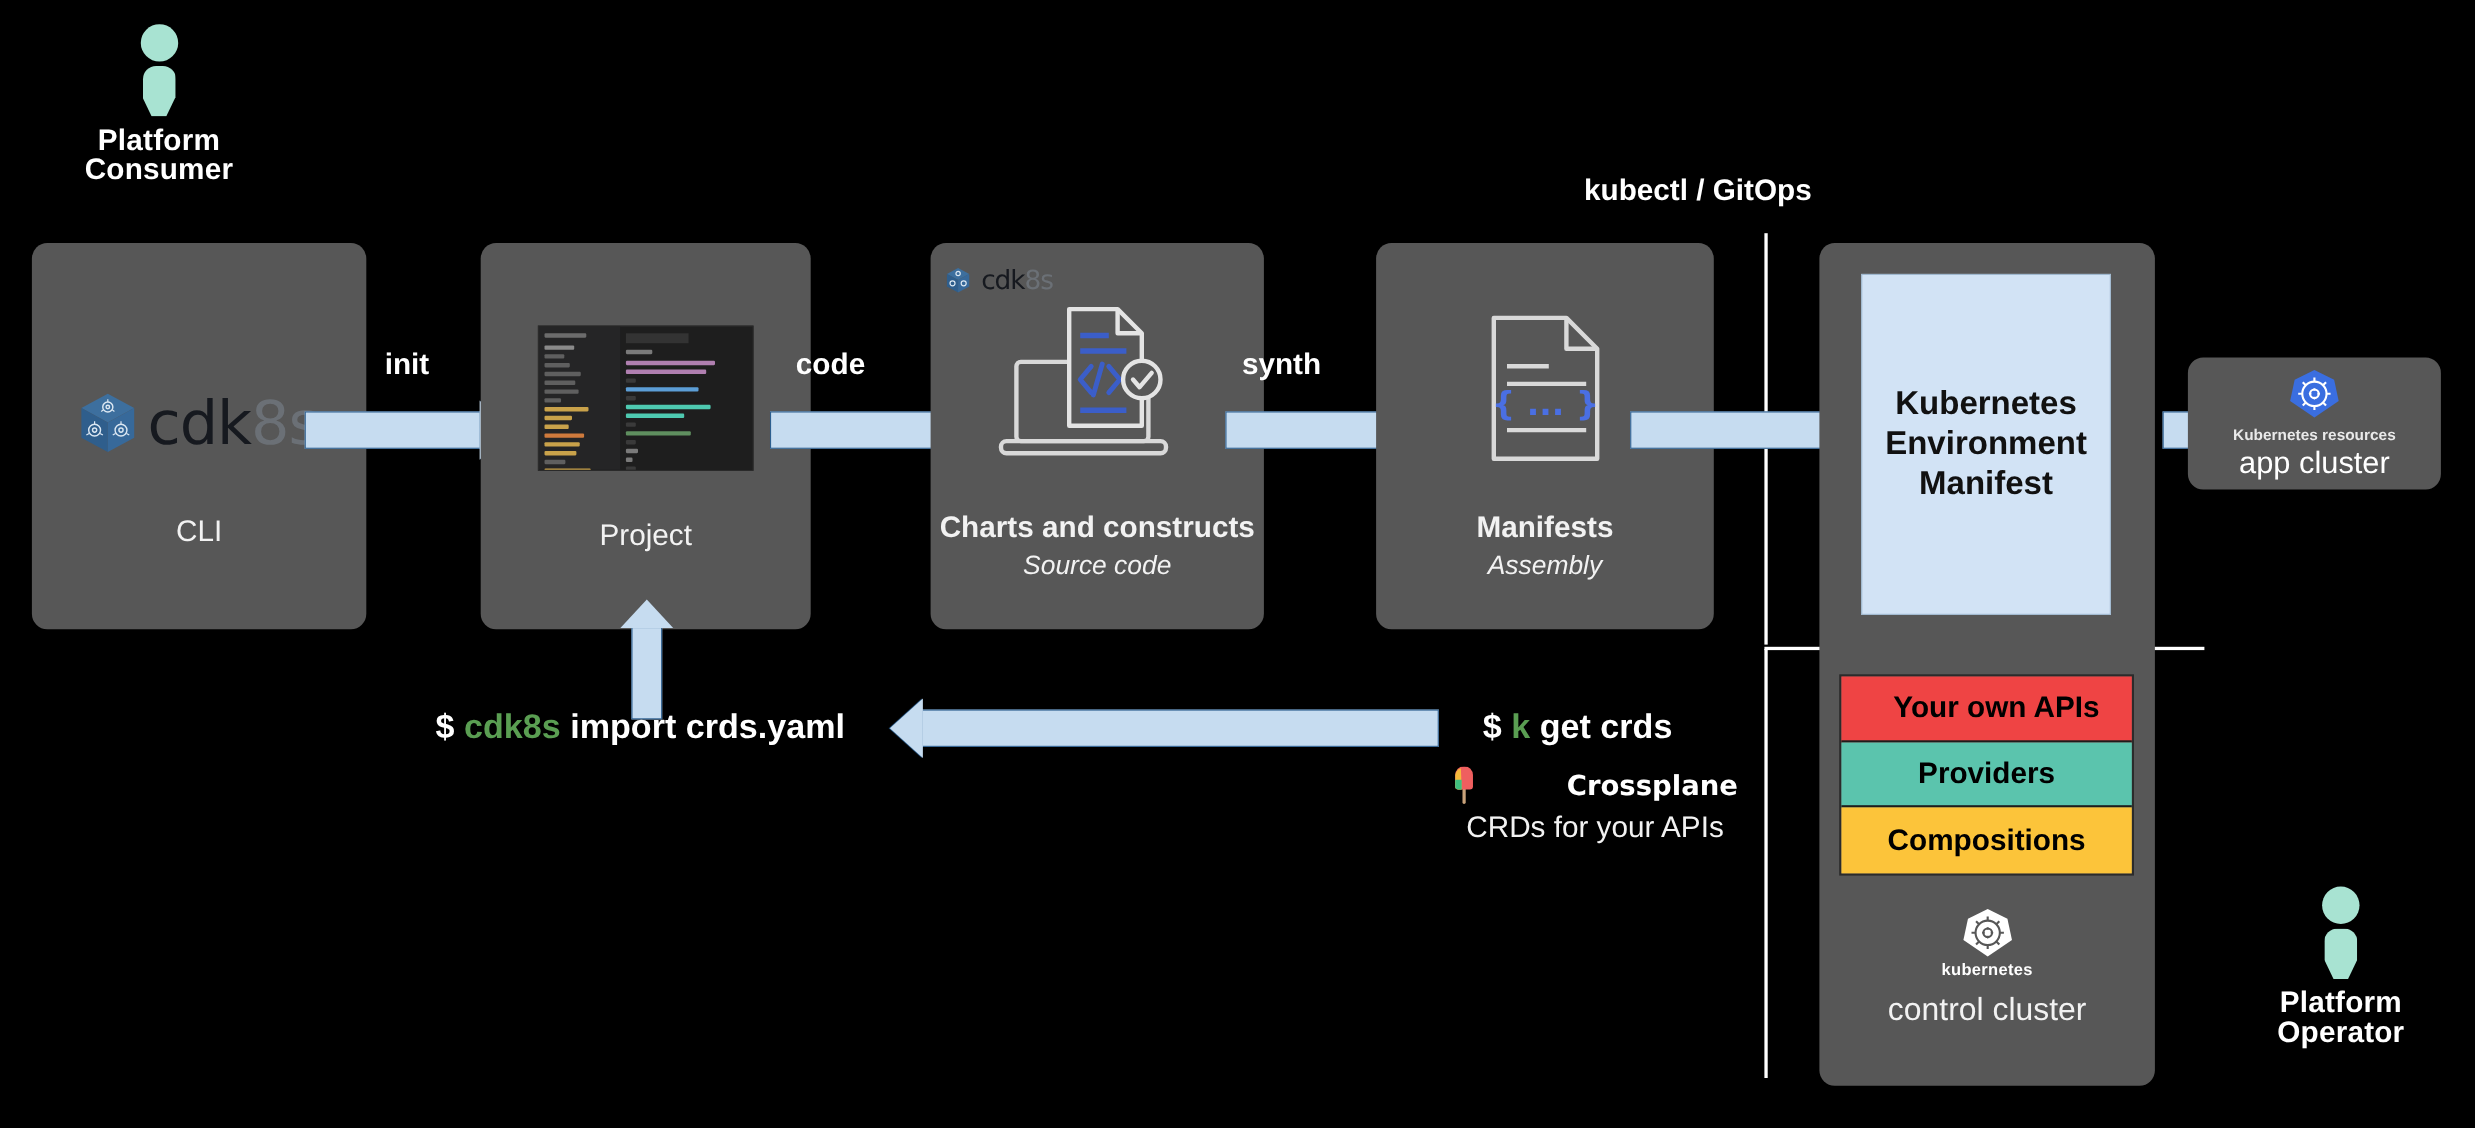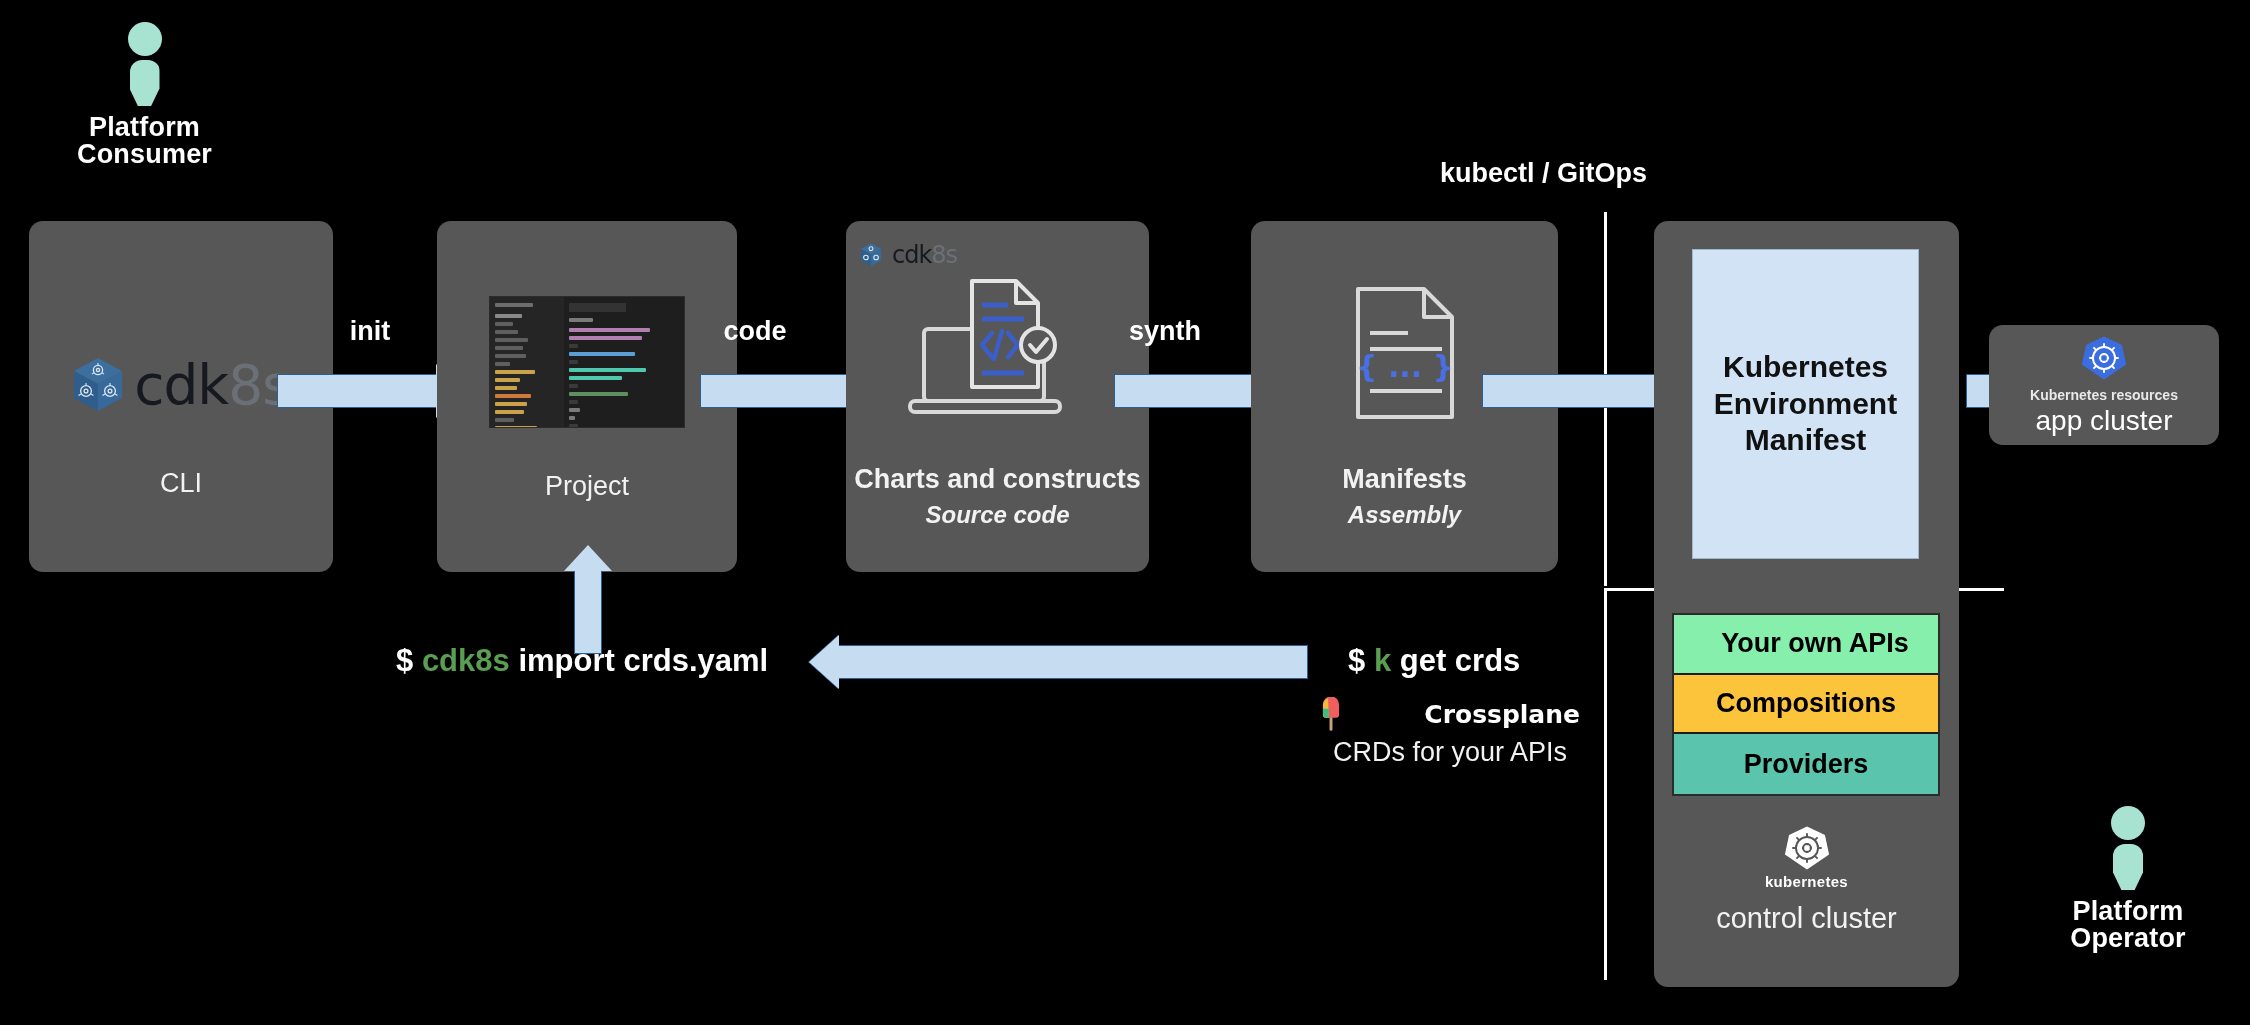--- a/index.html
+++ b/index.html
@@ -37,21 +37,21 @@
     position:absolute;
     background: #575757;
     border-radius: 14px;
   }
   .stagebox .caption {
     position:absolute; left:0; right:0; text-align:center;
     color:#f2f2f2;
   }
   .cap-main { font-size: 27px; font-weight: 400; }
   .cap-main.bold { font-weight: bold; font-size: 27px; }
-  .cap-sub { font-size: 24px; font-style: italic; font-weight: bold; color:#ededed; }
+  .cap-sub { font-size: 24px; font-style: italic; font-weight: normal; color:#ededed; }
 
   
   .arrow-r {
     position:absolute; height: 34px;
     background: #c6dcf0;
     border: 1.5px solid #2d5f8f;
   }
   .arrow-r::after {
     content:""; position:absolute; right: -30px; top: 50%; transform: translateY(-50%);
     width:0; height:0;
@@ -314,28 +314,28 @@
 
     <div class="kem" style="left:38px; top:28px; width:227px; height:310px;">
       <div>
         <span style="display:block">Kubernetes</span>
         <span style="display:block">Environment</span>
         <span style="display:block">Manifest</span>
       </div>
     </div>
 
     <div class="api-stack" style="left:18px; top:392px; width:268px; height:183px;">
-      <div class="api-row" style="height:33.3%; background:#86efac;padding-left:18px;">
+      <div class="api-row" style="height:33.3%; background:#ef4444;padding-left:18px;">
         <span>Your own APIs</span>
+      </div>
+      <div class="api-row" style="height:33.4%; background:#5bc4ad;">
+        <span>Providers</span>
       </div>
       <div class="api-row" style="height:33.3%; background:#fcc43a;">
         <span>Compositions</span>
-      </div>
-      <div class="api-row" style="height:33.4%; background:#5bc4ad;">
-        <span>Providers</span>
       </div>
     </div>
 
     <div class="abs" style="left:0; right:0; top:604px; display:flex; justify-content:center;">
       <svg width="46" height="46" viewBox="0 0 100 100">
         <polygon points="50,3 89,22 98,64 50,97 2,64 11,22" fill="#ffffff"></polygon>
         <g fill="none" stroke="#575757" stroke-width="4.2">
           <circle cx="50" cy="50" r="24"></circle>
           <circle cx="50" cy="50" r="8.5"></circle>
           <line x1="50" y1="26" x2="50" y2="18"></line>

